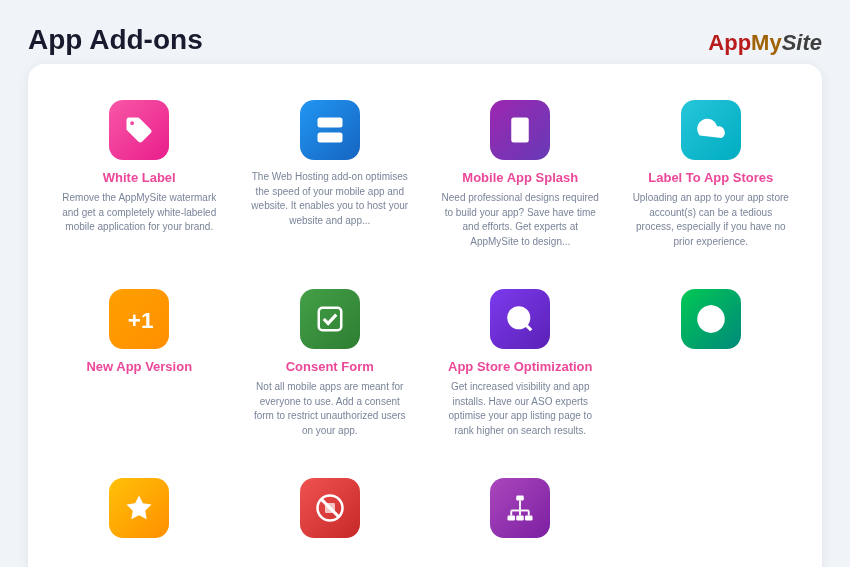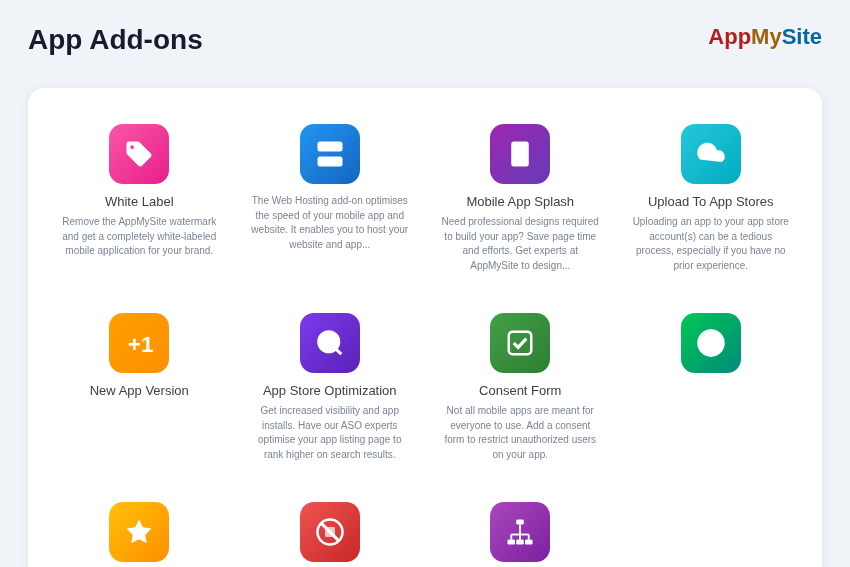--- a/index.html
+++ b/index.html
@@ -6,35 +6,35 @@
     body {
       font-family: 'Segoe UI', Arial, sans-serif;
       background: #f0f4f8;
       width: 850px;
       min-height: 567px;
       padding: 24px 28px;
     }
     .header {
       display: flex;
       justify-content: space-between;
-      align-items: flex-start;
-      margin-bottom: 32px;
+      align-items: flex-end;
+      margin-bottom: 8px;
     }
     .page-title {
       font-size: 28px;
       font-weight: 800;
       color: #1a1a2e;
     }
     .brand-logo {
       font-size: 22px;
       font-weight: 700;
     }
     .brand-app { color: #b91c1c; }
     .brand-my { color: #a16207; }
-    .brand-site { color: #0369a1; }
+    .brand-site { color: #404040; font-style: italic; }
     .cards-container {
       background: #fff;
       border-radius: 16px;
       padding: 28px 24px;
       box-shadow: 0 2px 12px rgba(0,0,0,0.07);
     }
     .cards-grid {
       display: grid;
       grid-template-columns: repeat(4, 1fr);
       gap: 24px 16px;
@@ -51,22 +51,22 @@
       height: 60px;
       border-radius: 14px;
       display: flex;
       align-items: center;
       justify-content: center;
       margin-bottom: 10px;
       font-size: 26px;
     }
     .card-title {
       font-size: 13px;
-      font-weight: 400;
-      color: #404040;
+      font-weight: 700;
+      color: #ec4899;
       margin-bottom: 6px;
     }
     .card-desc {
       font-size: 10px;
       color: #7a8499;
       line-height: 1.45;
     }
     
     .icon-pink { background: linear-gradient(135deg, #f857a6, #e91e8c); }
     .icon-blue { background: linear-gradient(135deg, #2196f3, #1565c0); }
@@ -119,60 +119,60 @@
     <div class="card-desc">The Web Hosting add-on optimises the speed of your mobile app and website. It enables you to host your website and app...</div>
   </div>
       <div class="card">
     <div class="icon-box icon-purple">
       <svg viewBox="0 0 24 24" class="icon-svg" fill="white">
             <rect x="5" y="2" width="14" height="20" rx="2" ry="2"></rect>
             <line x1="12" y1="18" x2="12.01" y2="18" stroke="#7c3aed" stroke-width="2.5"></line>
           </svg>
     </div>
     <div class="card-title">Mobile App Splash</div>
-    <div class="card-desc">Need professional designs required to build your app? Save page time and efforts. Get experts at AppMySite to design...</div>
+    <div class="card-desc">Need professional designs required to build your app? Save have time and efforts. Get experts at AppMySite to design...</div>
   </div>
       <div class="card">
     <div class="icon-box icon-teal">
       <svg viewBox="0 0 24 24" class="icon-svg" fill="white">
             <polyline points="16 16 12 12 8 16"></polyline>
             <line x1="12" y1="12" x2="12" y2="21"></line>
             <path d="M20.39 18.39A5 5 0 0 0 18 9h-1.26A8 8 0 1 0 3 16.3"></path>
           </svg>
     </div>
-    <div class="card-title">Upload To App Stores</div>
+    <div class="card-title">Label To App Stores</div>
     <div class="card-desc">Uploading an app to your app store account(s) can be a tedious process, especially if you have no prior experience.</div>
   </div>
       <div class="card">
     <div class="icon-box icon-yellow">
       <svg viewBox="0 0 24 24" class="icon-svg" fill="white">
             <text x="3" y="19" font-size="18" font-weight="bold" fill="white">+1</text>
           </svg>
     </div>
     <div class="card-title">New App Version</div>
+  </div>
+      <div class="card">
+    <div class="icon-box icon-green">
+      <svg viewBox="0 0 24 24" class="icon-svg" fill="white">
+            <rect x="3" y="3" width="18" height="18" rx="3" fill="none" stroke="white" stroke-width="2"></rect>
+            <polyline points="7 12 10.5 15.5 17 8.5" fill="none" stroke="white" stroke-width="2.5"></polyline>
+          </svg>
+    </div>
+    <div class="card-title">Consent Form</div>
+    <div class="card-desc">Not all mobile apps are meant for everyone to use. Add a consent form to restrict unauthorized users on your app.</div>
   </div>
       <div class="card">
     <div class="icon-box icon-violet">
       <svg viewBox="0 0 24 24" class="icon-svg" fill="none" stroke="white" stroke-width="2.5">
             <circle cx="11" cy="11" r="8"></circle>
             <line x1="21" y1="21" x2="16.65" y2="16.65"></line>
           </svg>
     </div>
     <div class="card-title">App Store Optimization</div>
     <div class="card-desc">Get increased visibility and app installs. Have our ASO experts optimise your app listing page to rank higher on search results.</div>
-  </div>
-      <div class="card">
-    <div class="icon-box icon-green">
-      <svg viewBox="0 0 24 24" class="icon-svg" fill="white">
-            <rect x="3" y="3" width="18" height="18" rx="3" fill="none" stroke="white" stroke-width="2"></rect>
-            <polyline points="7 12 10.5 15.5 17 8.5" fill="none" stroke="white" stroke-width="2.5"></polyline>
-          </svg>
-    </div>
-    <div class="card-title">Consent Form</div>
-    <div class="card-desc">Not all mobile apps are meant for everyone to use. Add a consent form to restrict unauthorized users on your app.</div>
   </div>
       <div class="card">
     <div class="icon-box icon-green2">
       <svg viewBox="0 0 24 24" class="icon-svg" fill="none" stroke="white" stroke-width="2">
             <circle cx="12" cy="12" r="10"></circle>
             <line x1="2" y1="12" x2="22" y2="12"></line>
             <path d="M12 2a15.3 15.3 0 0 1 4 10 15.3 15.3 0 0 1-4 10 15.3 15.3 0 0 1-4-10 15.3 15.3 0 0 1 4-10z"></path>
           </svg>
     </div>
 

